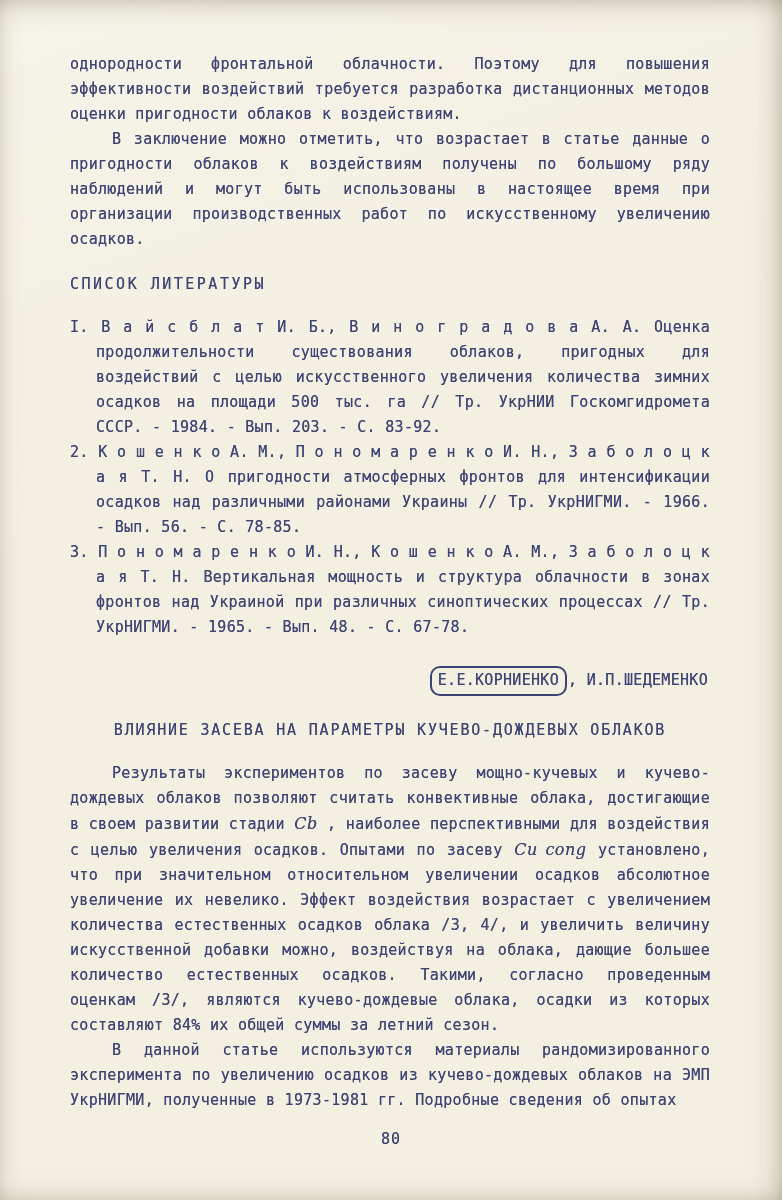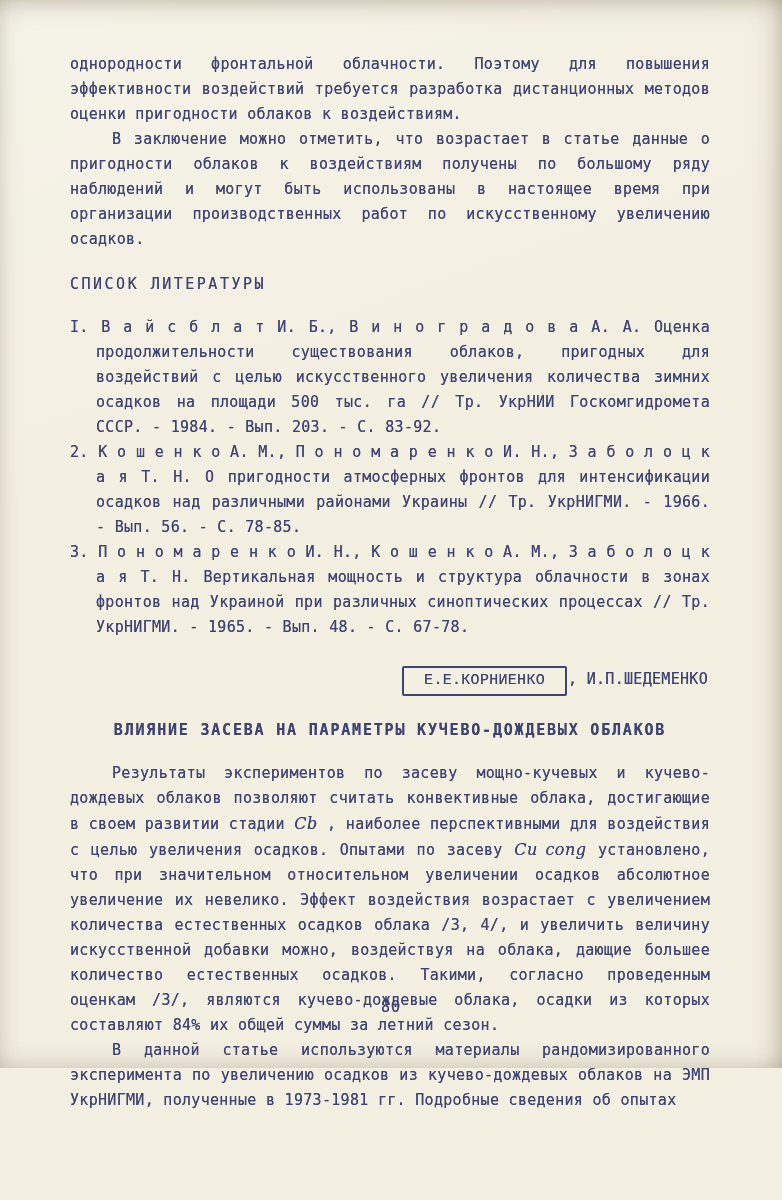--- a/index.html
+++ b/index.html
@@ -12,21 +12,21 @@
     width: 782px;
     height: 1200px;
     background: var(--paper);
     font-family: "DejaVu Sans Mono", "Liberation Mono", monospace;
     color: var(--ink);
     overflow: hidden;
   }
   .page {
     position: relative;
     width: 782px;
-    height: 1068px;
+    height: 1200px;
     background:
       linear-gradient(160deg, rgba(255,255,255,0.25) 0%, rgba(255,255,255,0) 40%),
       var(--paper);
     box-shadow:
       inset -14px 0 34px -20px rgba(95,84,58,0.55),
       inset 0 16px 34px -24px rgba(95,84,58,0.45),
       inset 14px 0 34px -26px rgba(95,84,58,0.30),
       inset 0 -16px 34px -26px rgba(95,84,58,0.30);
     padding: 52px 72px 0 70px;
   }
@@ -50,29 +50,28 @@
     text-indent: -26px;
   }
   .authors {
     margin: 26px 2px 0 0;
     text-align: right;
     white-space: nowrap;
   }
   .boxed {
     display: inline-block;
     border: 2px solid var(--ink);
-    border-radius: 2px;
-    padding: 0 20px 1px;
+    border-radius: 10px;
+    padding: 0 6px 1px;
     margin-right: 1px;
-    font-family: Liberation Mono, monospace;
   }
   .article-title {
     margin: 22px 0 18px;
     font-size: 15px;
-    font-weight: bold;
+    font-weight: normal;
     text-align: center;
     letter-spacing: 1.8px;
   }
   .script {
     font-family: "DejaVu Serif", serif;
     font-style: italic;
     font-size: 16px;
     letter-spacing: 0.5px;
   }
   .page-number {

